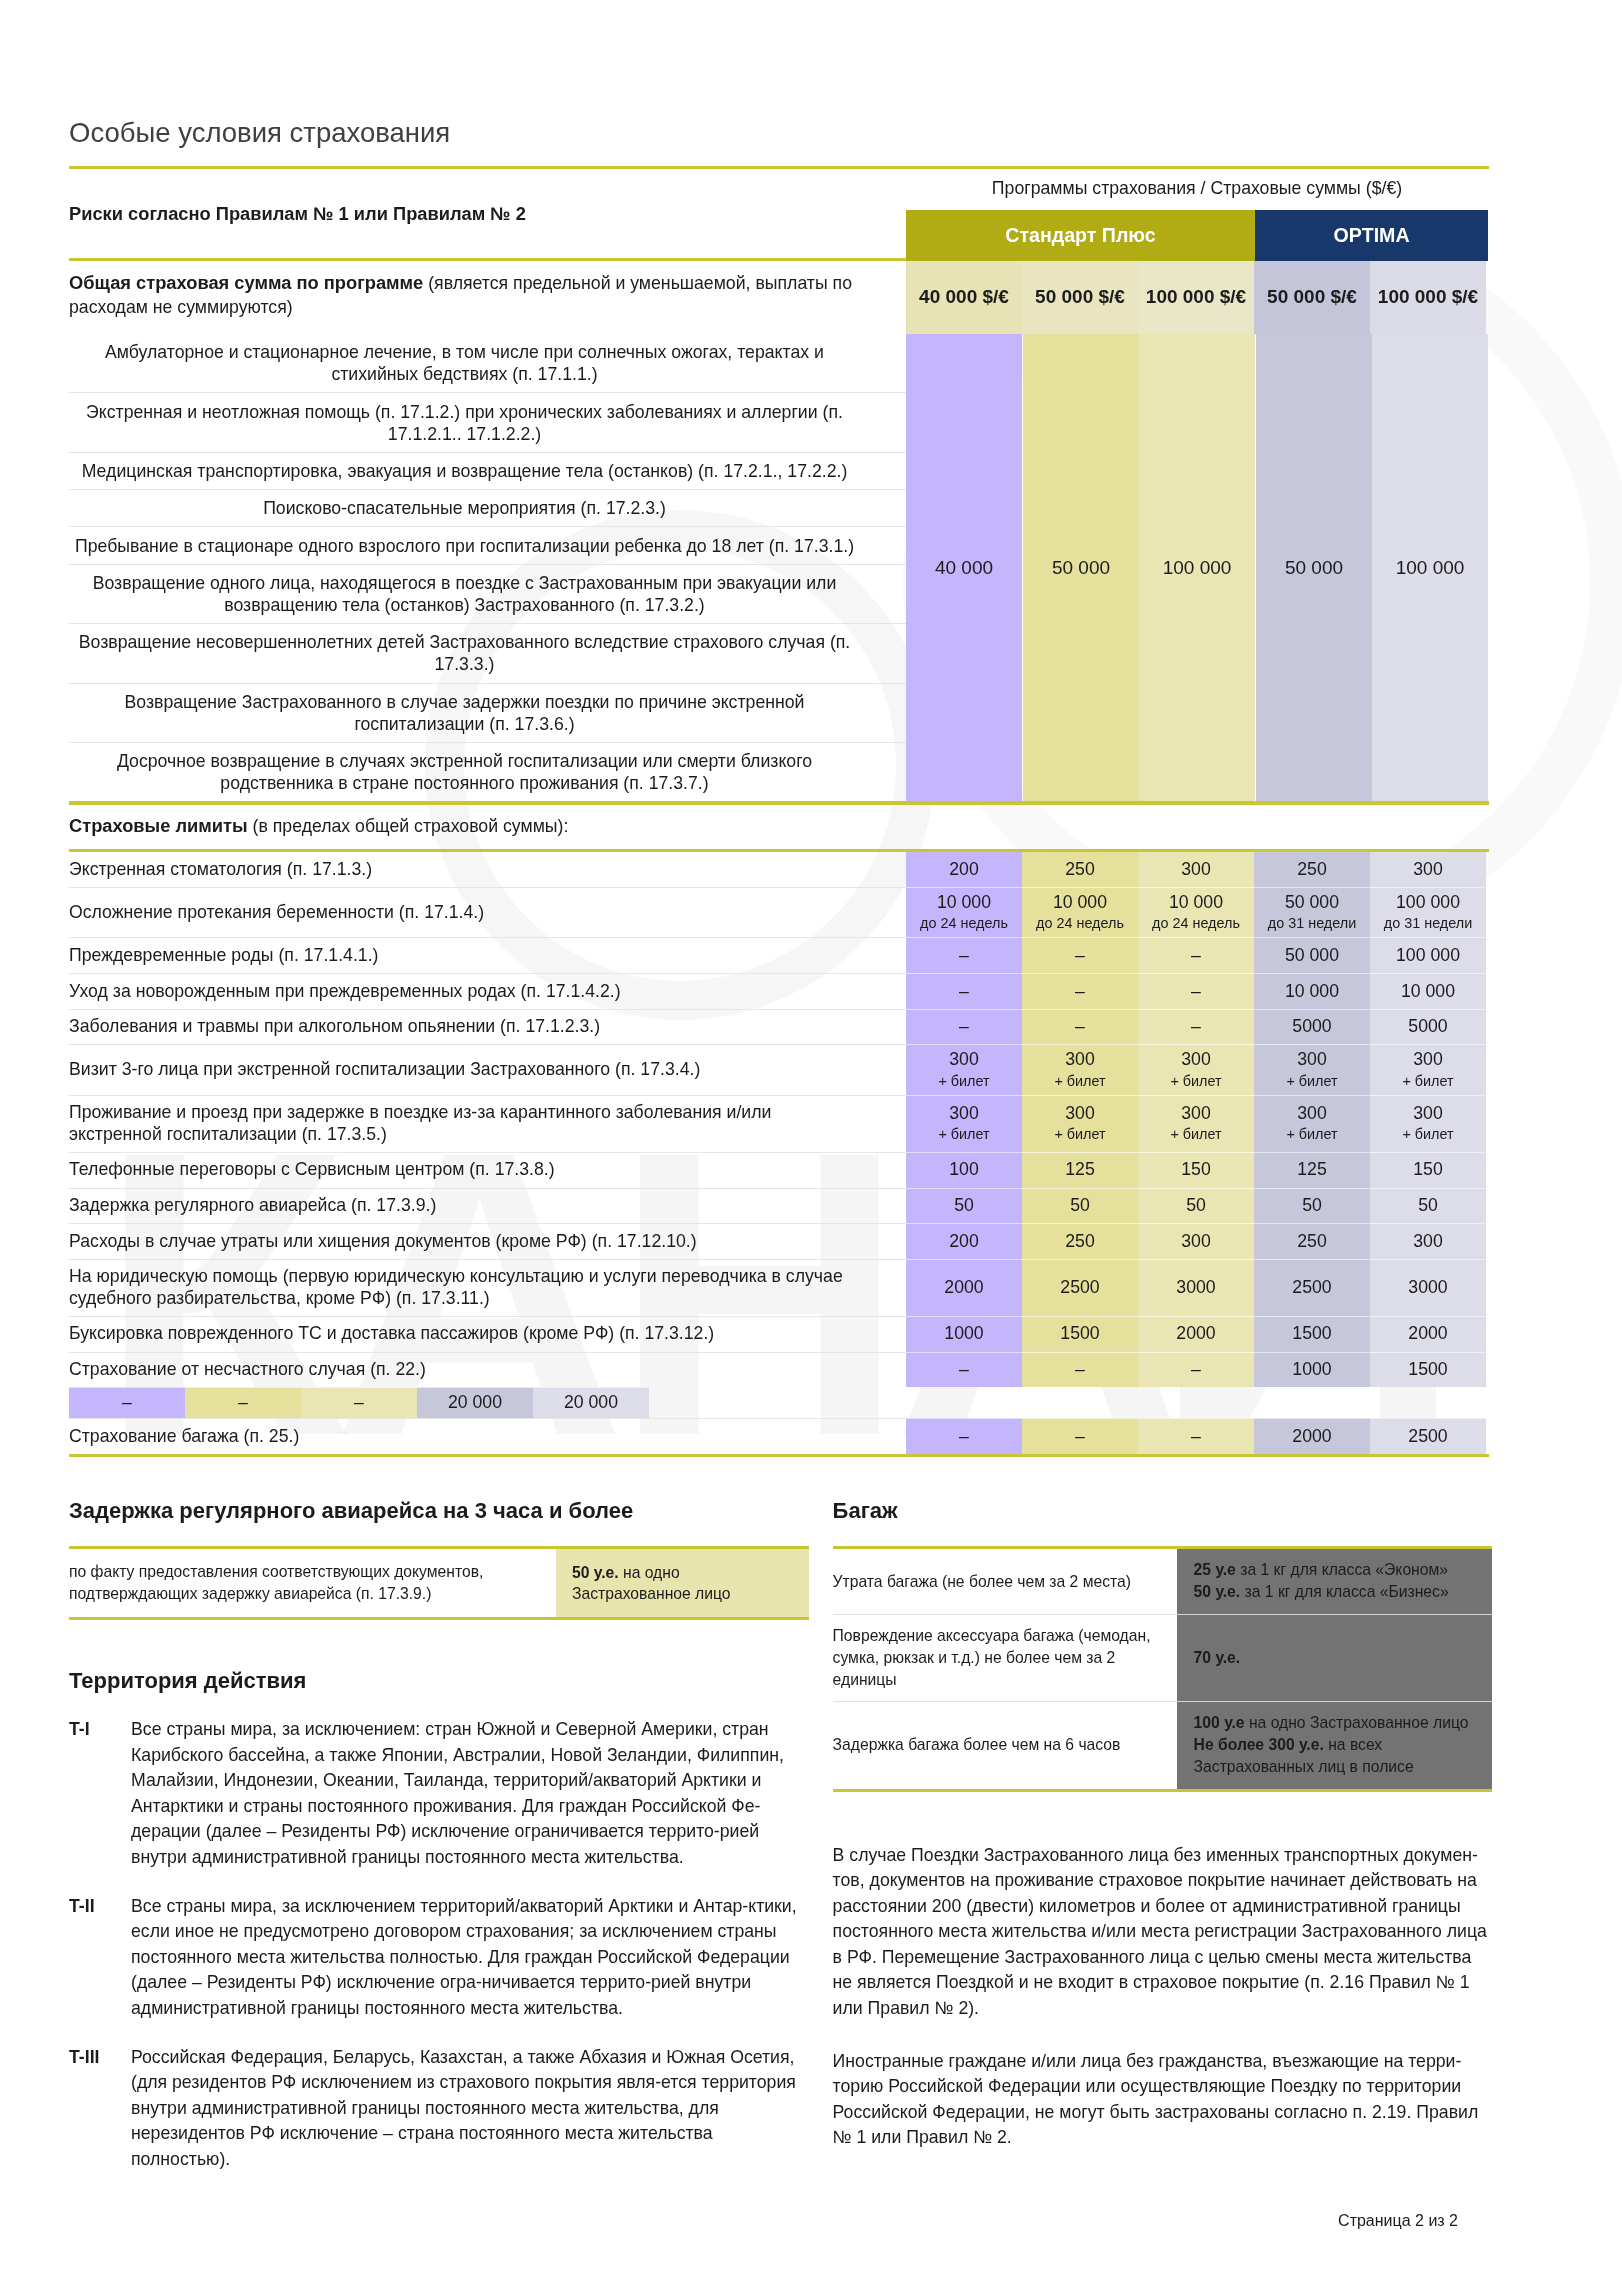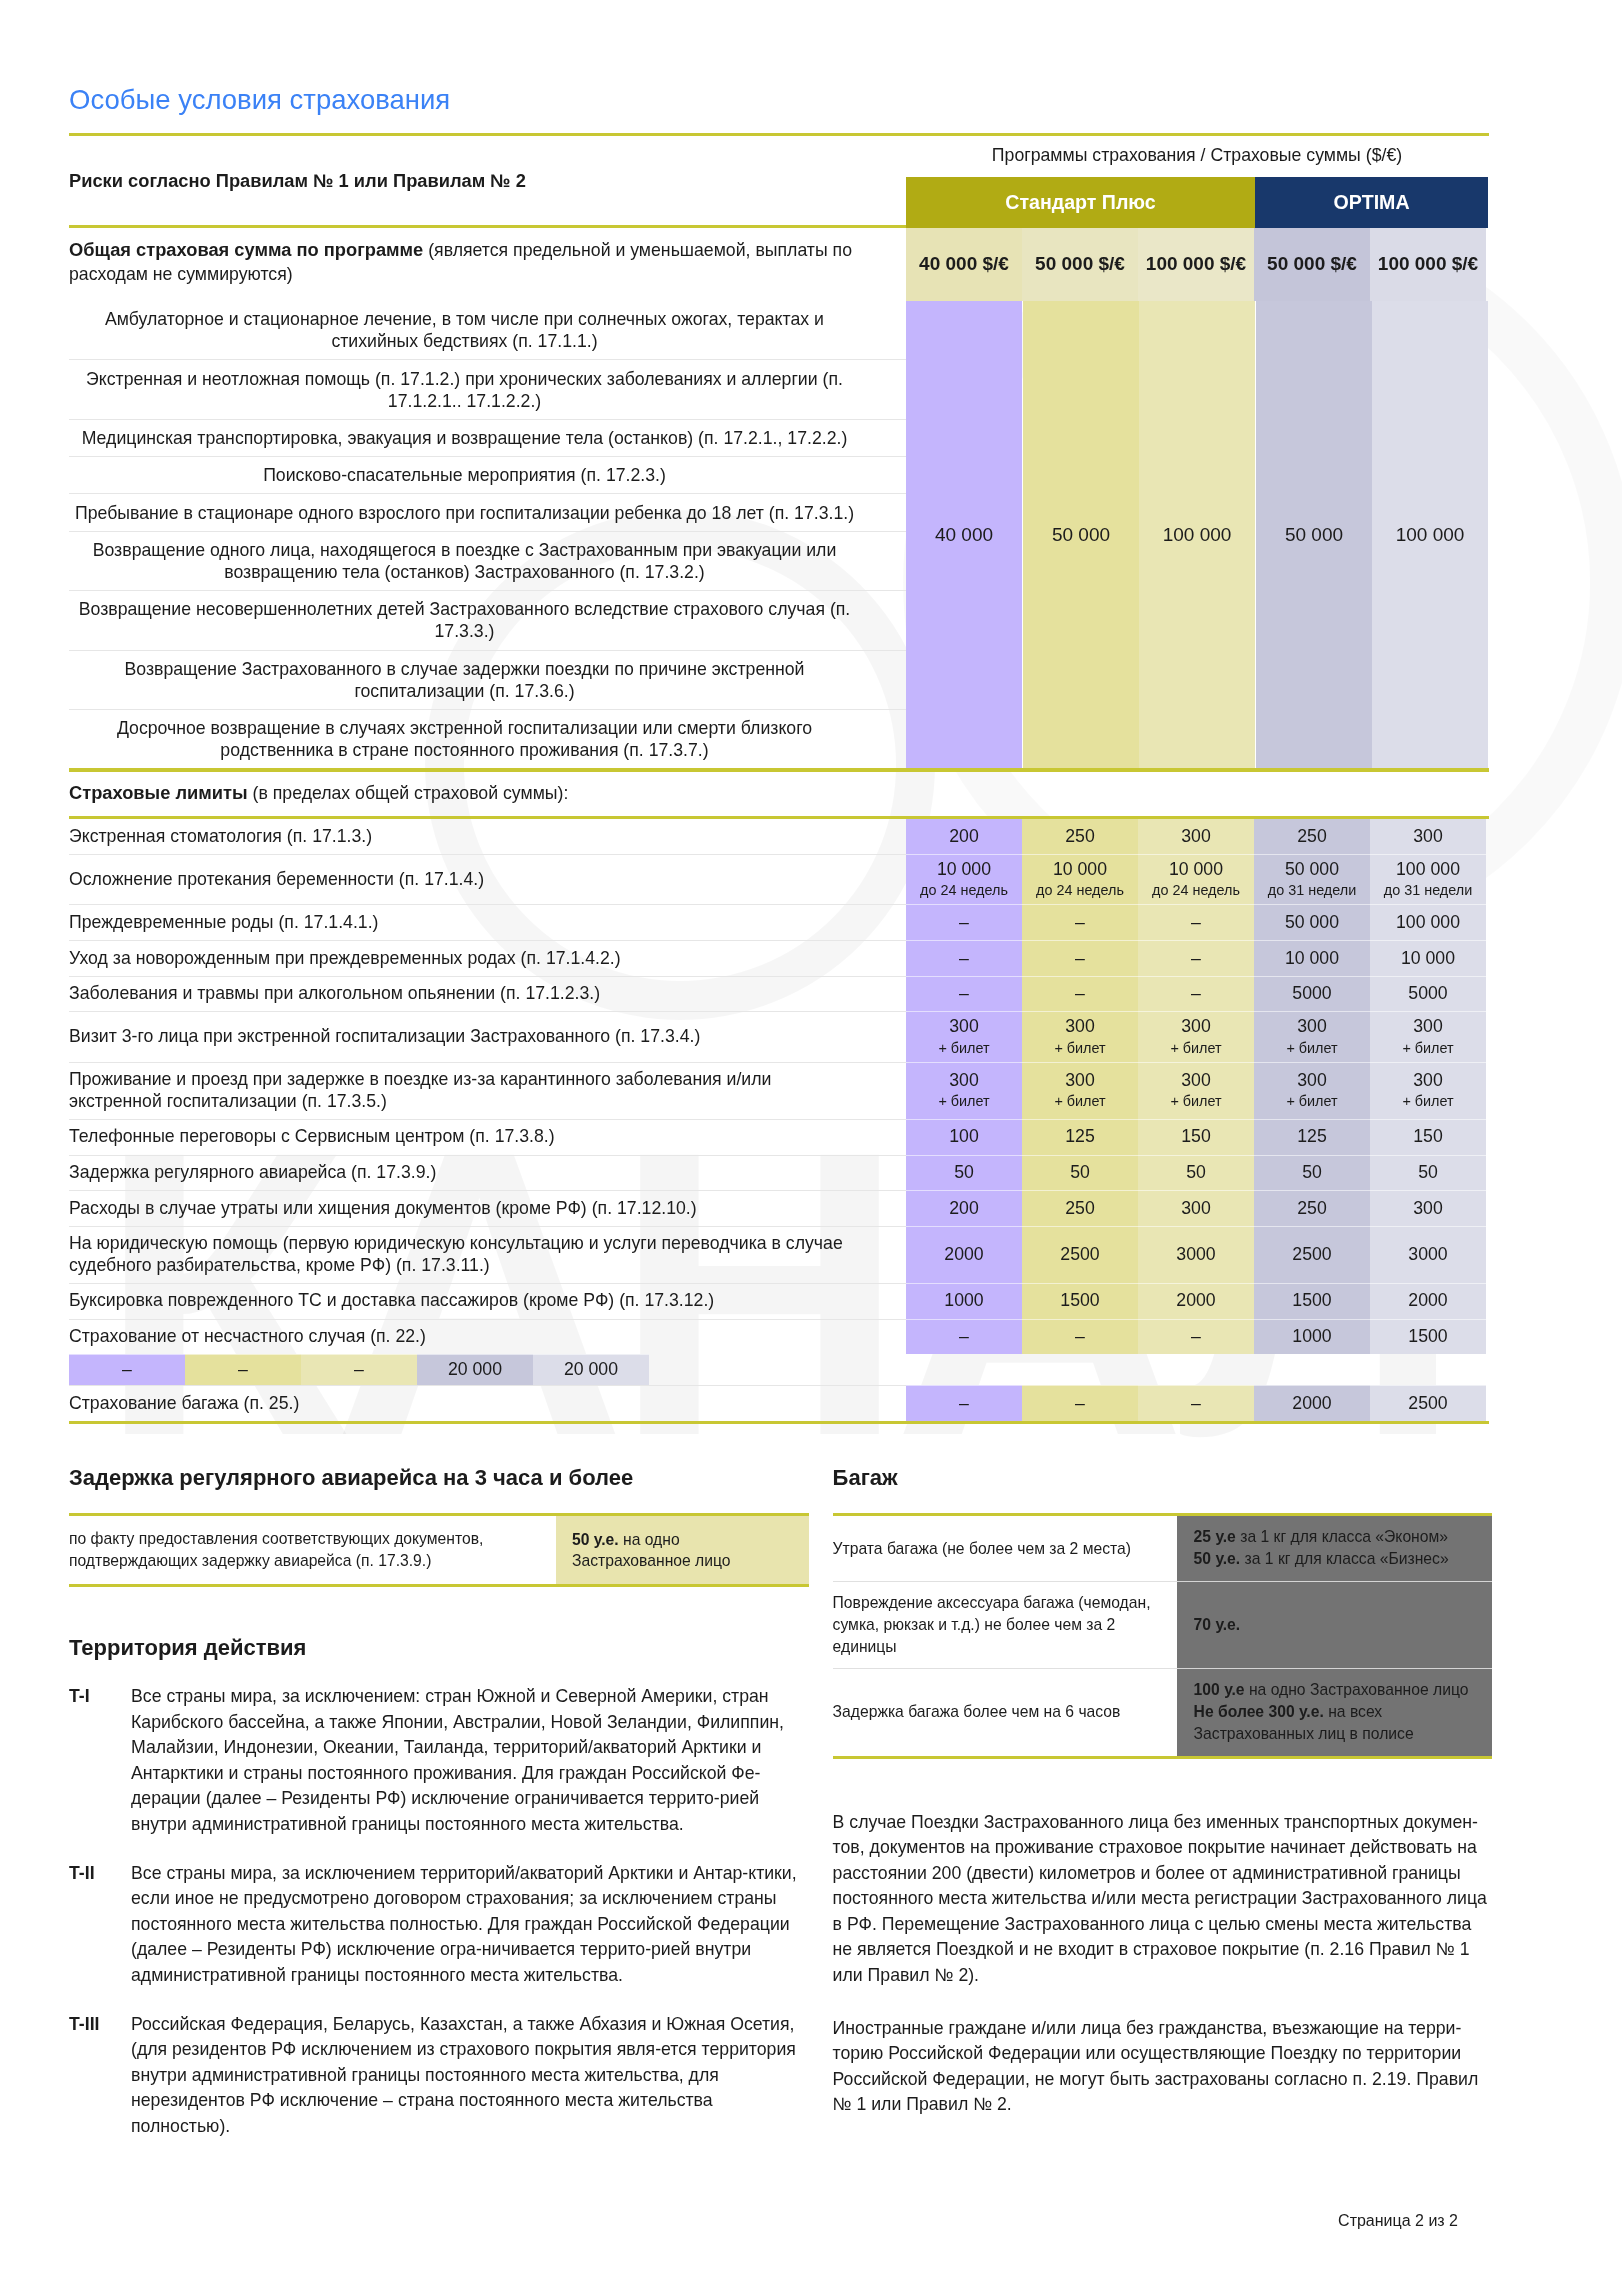--- a/index.html
+++ b/index.html
@@ -5,21 +5,21 @@
   html,body{margin:0;padding:0;background:#fff;}
   body{font-family:"Liberation Sans","DejaVu Sans",sans-serif;color:#1c1c1c;}
   .page{position:relative;width:1622px;height:2295px;background:#fff;overflow:hidden;}
   .content{position:relative;margin-left:69px;width:1420px;}
   
   .wm{position:absolute;pointer-events:none;}
   .wm-ring1{left:425px;top:510px;width:432px;height:432px;border:39px solid rgba(0,0,0,0.035);border-radius:50%;}
   .wm-ring2{left:903px;top:216px;width:641px;height:641px;border:46px solid rgba(0,0,0,0.025);border-radius:50%;}
   .wm-text{left:98px;top:1060px;font-size:406px;font-weight:bold;color:rgba(0,0,0,0.04);letter-spacing:-13px;white-space:nowrap;}
   
-  .title{padding-top:84px;font-size:27.5px;font-weight:normal;color:#3b82f6;margin:0 0 17px 0;}
+  .title{padding-top:117px;font-size:27.5px;font-weight:normal;color:#404040;margin:0 0 17px 0;}
   .rule{height:3.3px;background:#c8c733;}
   h2{font-size:22px;font-weight:bold;margin:0;}
   
   .t1-head{display:flex;align-items:stretch;}
   .t1-left-header{width:837px;box-sizing:border-box;display:flex;align-items:center;font-size:18.3px;font-weight:bold;border-bottom:3.3px solid #c8c733;}
   .t1-right{width:582px;display:flex;flex-direction:column;}
   .programs-label{font-size:17.7px;text-align:center;padding:9.2px 0 10.5px 0;}
   .band{display:flex;height:51px;}
   .band-standard{width:349px;background:#b1ab14;color:#fff;font-size:19.6px;font-weight:bold;display:flex;align-items:center;justify-content:center;}
   .band-optima{width:233px;background:#18386b;color:#fff;font-size:19.6px;font-weight:bold;display:flex;align-items:center;justify-content:center;}

